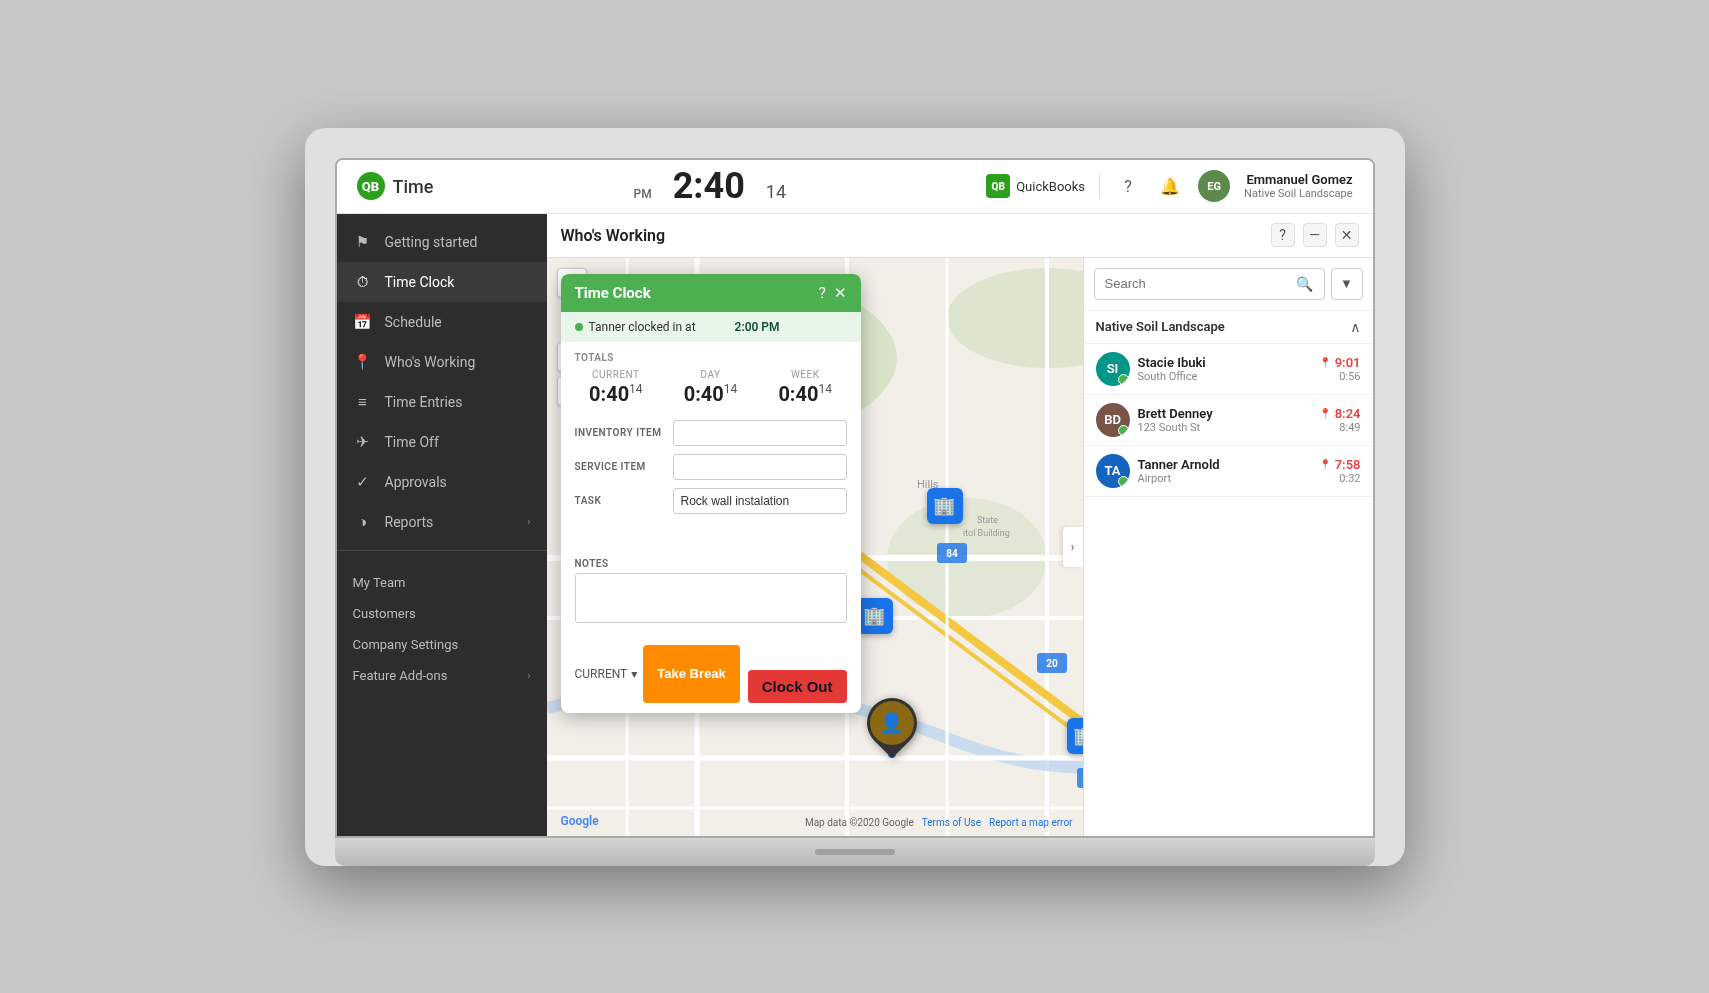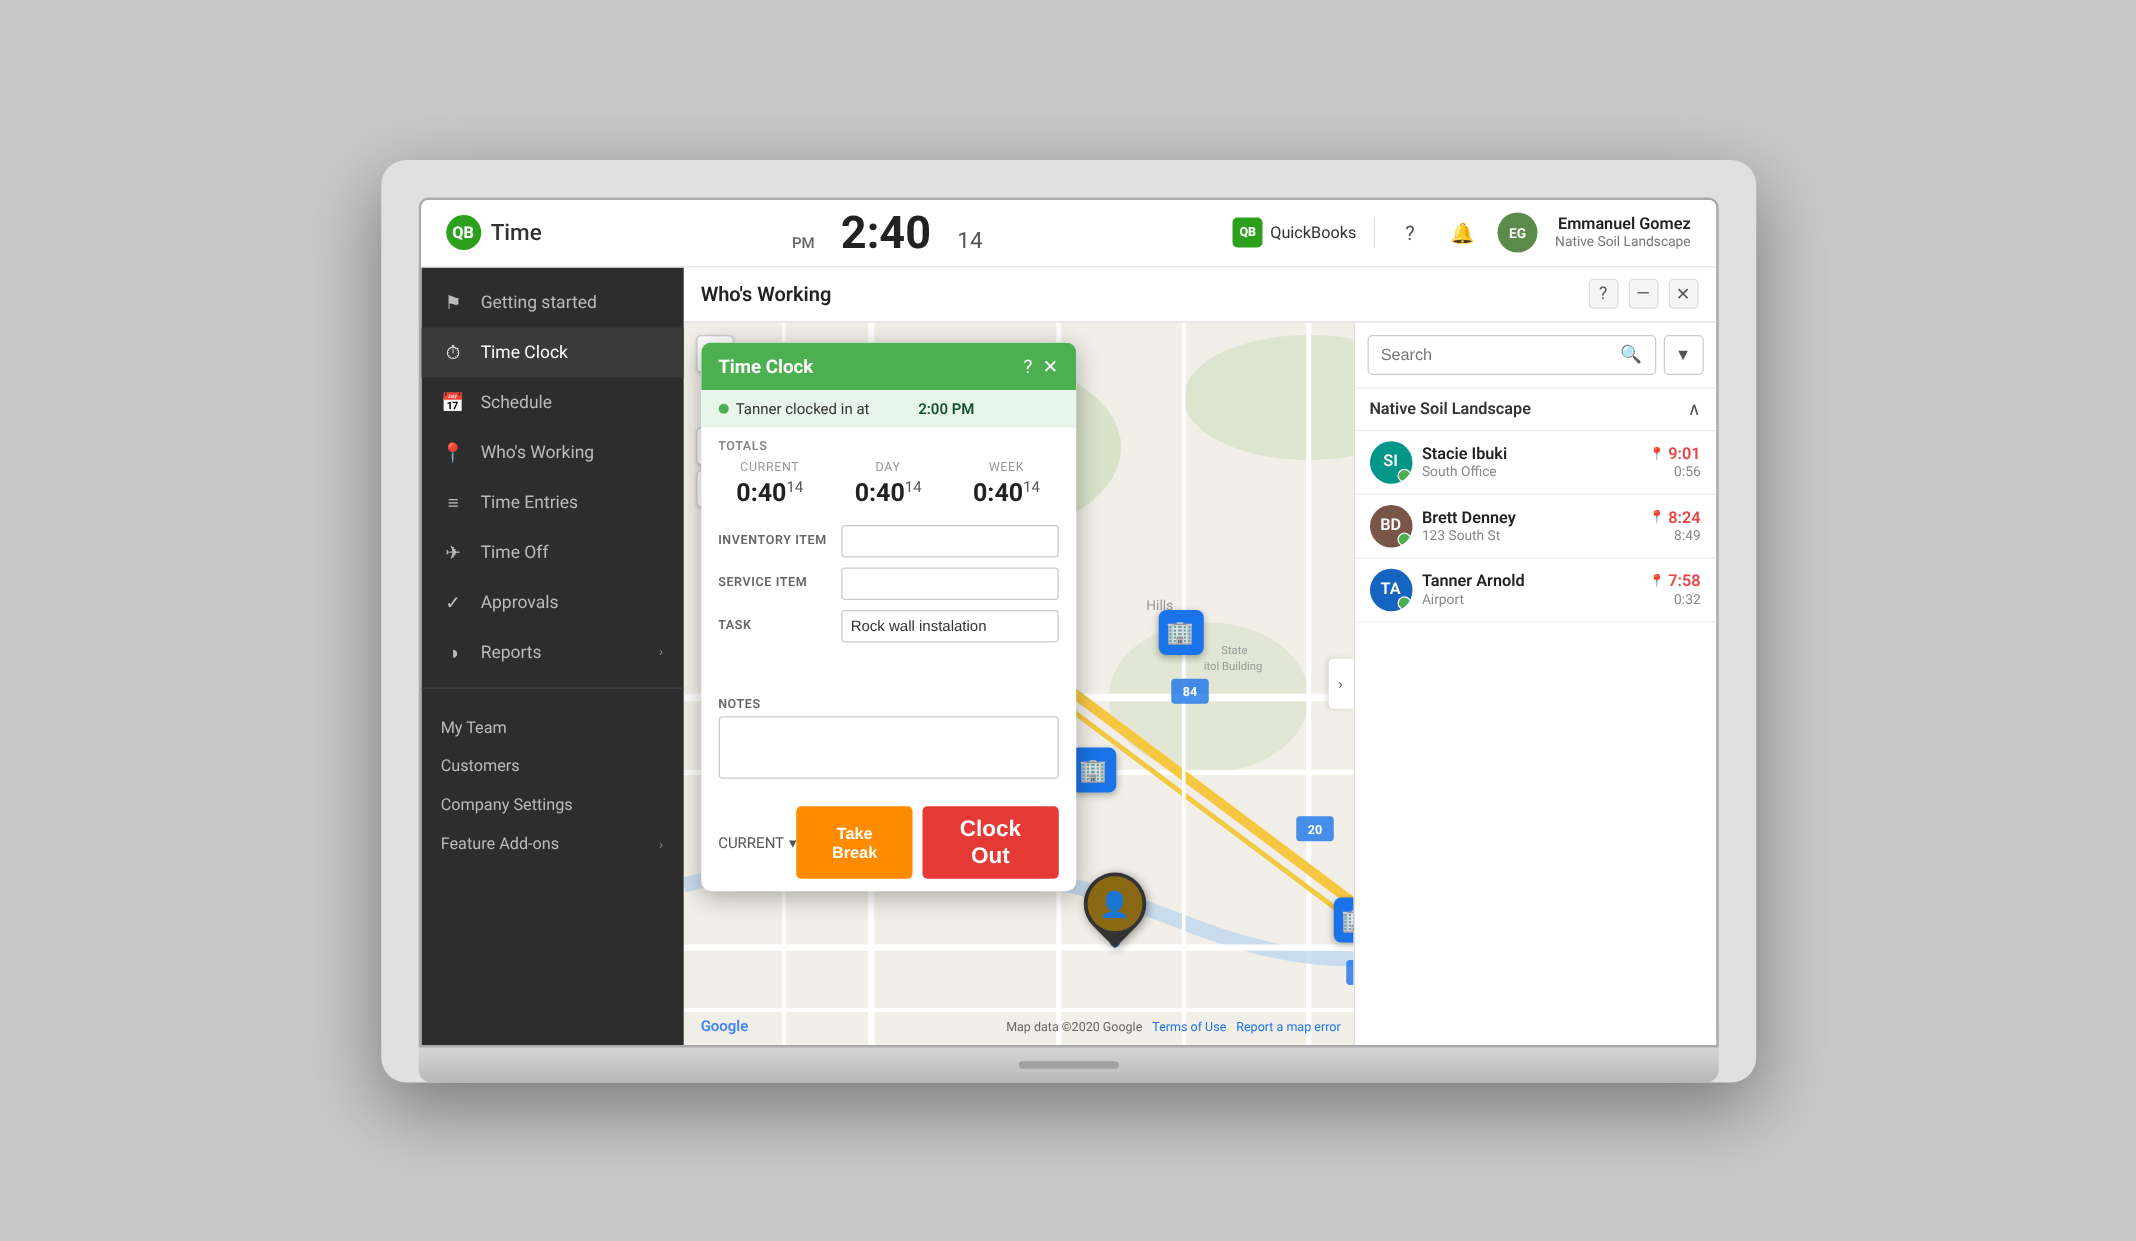--- a/index.html
+++ b/index.html
@@ -770,27 +770,28 @@
       border: none;
       border-radius: 4px;
       padding: 8px 14px;
       font-size: 13px;
       font-weight: 600;
       cursor: pointer;
     }
 
     .btn-clock-out {
       background: #e53935;
-      color: #ffffff;
+      color: #0f172a;
       border: none;
       border-radius: 4px;
       padding: 8px 14px;
-      font-size: 18px;
+      font-size: 15px;
       font-weight: 600;
       cursor: pointer;
+      margin-top: 25px;
     }
   </style>
 </head>
 <body>
 
 <div class="laptop-outer">
   <div class="laptop-screen">
 
     <div class="top-bar">
       <div class="top-bar-left">

